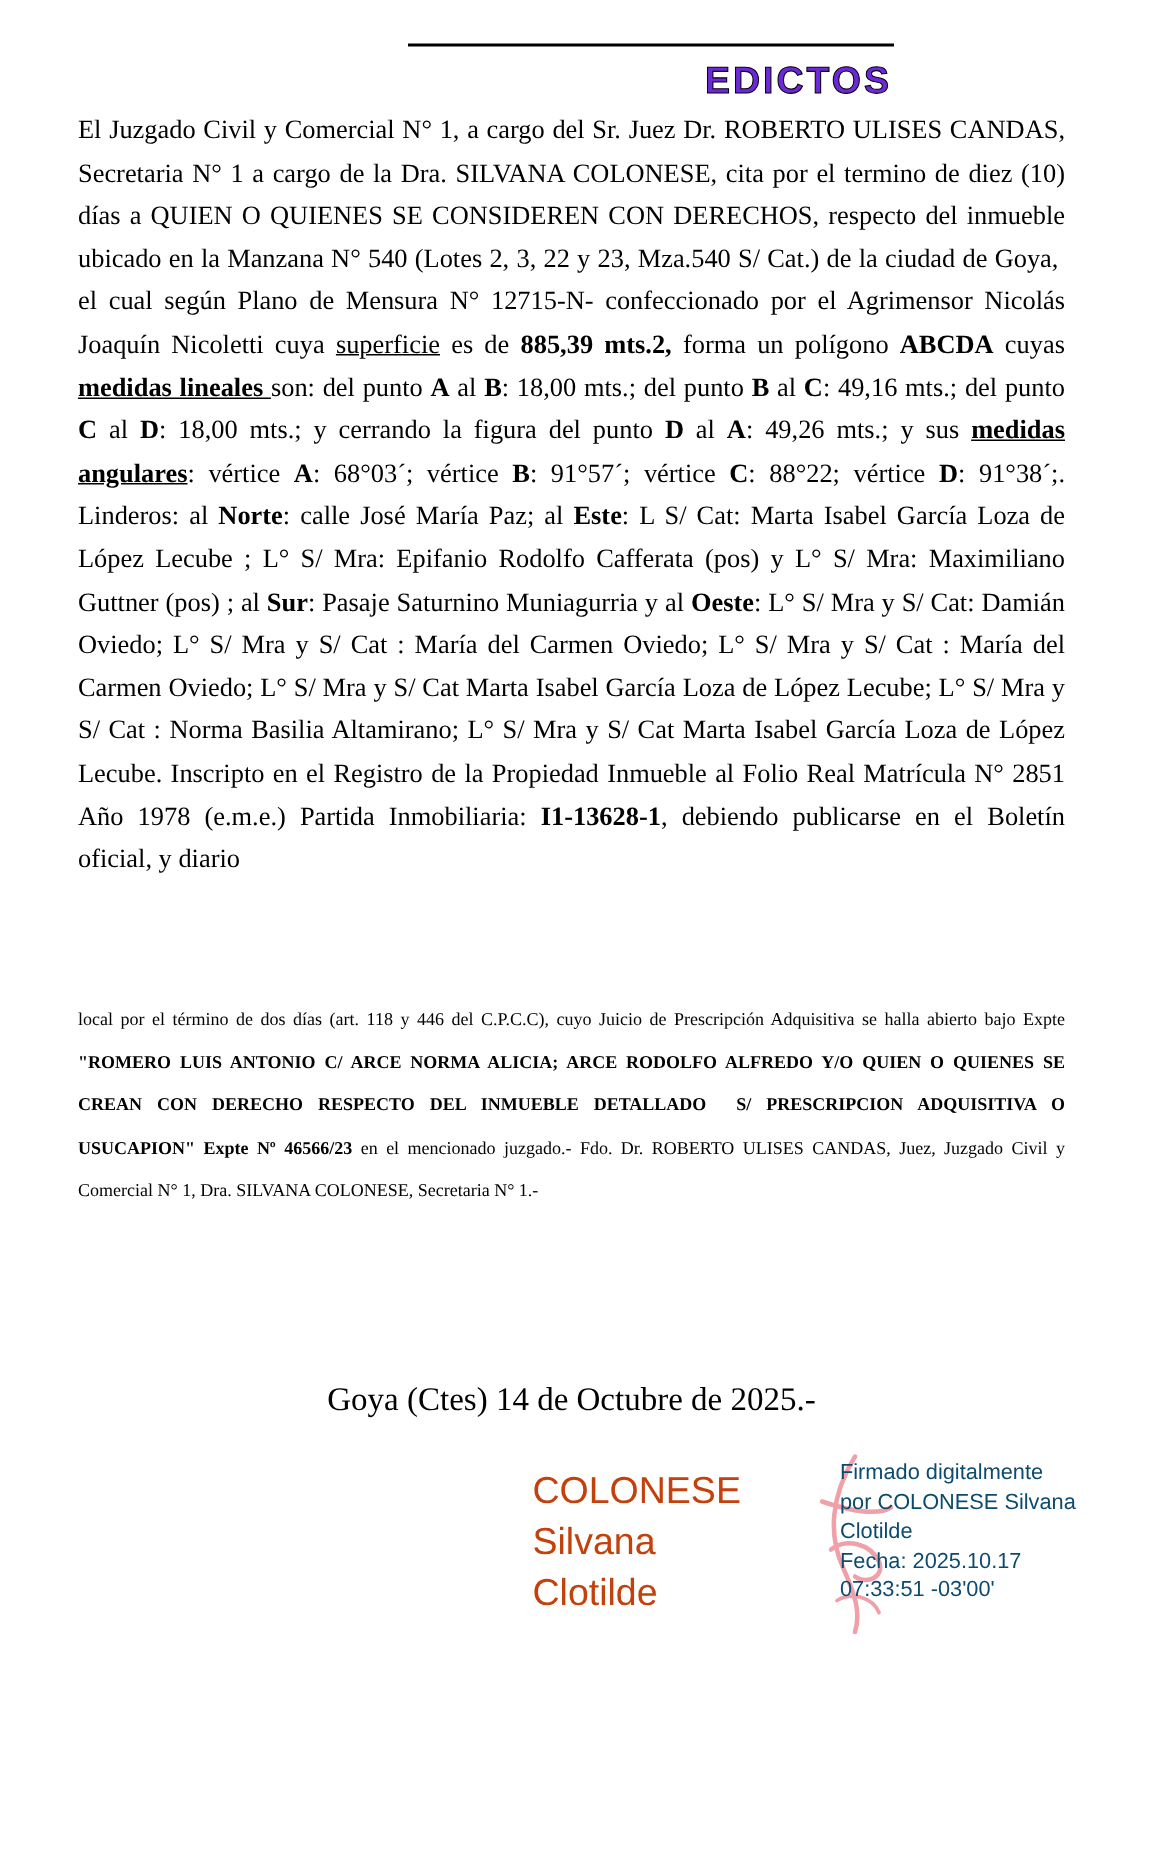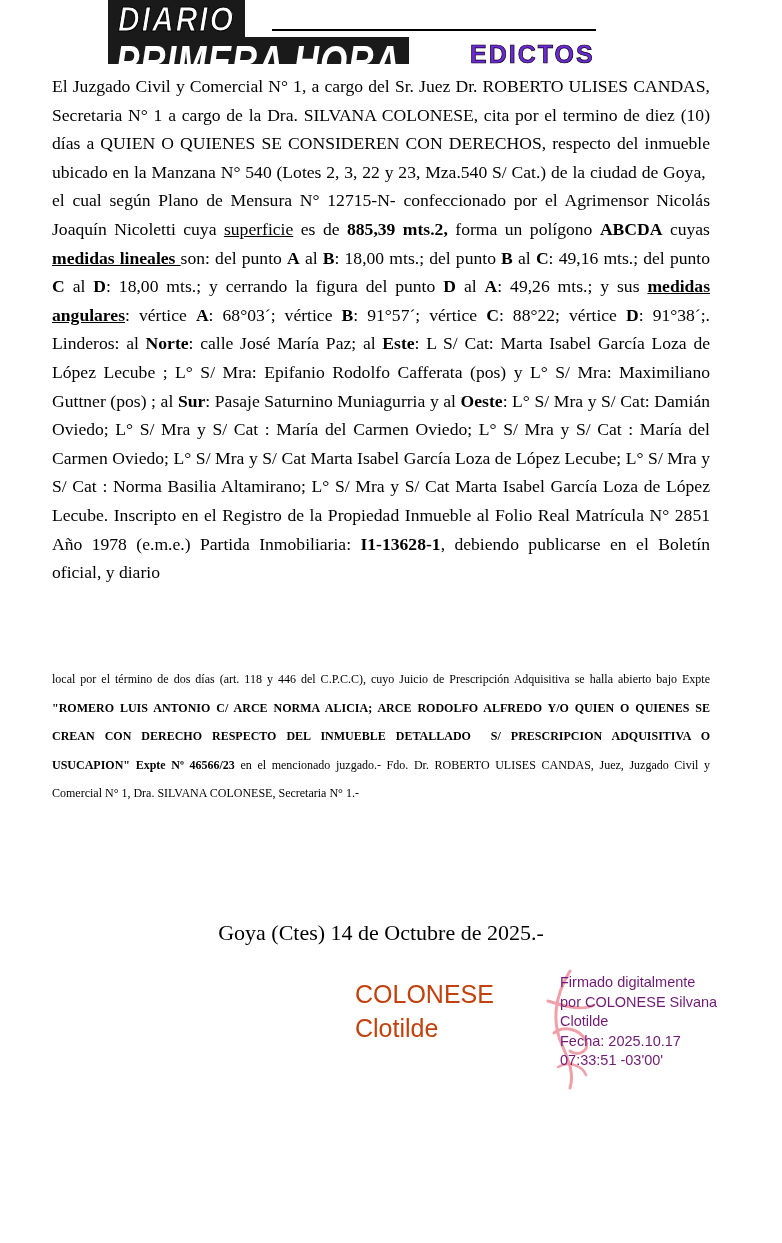--- a/index.html
+++ b/index.html
@@ -158,44 +158,41 @@
     height: 125px;
   }
   .sig-meta {
     position: absolute;
     left: 205px;
     top: 8px;
     width: 195px;
     font-family: "Liberation Sans", sans-serif;
     font-size: 14.5px;
     line-height: 19.5px;
-    color: #701a75;
+    color: #0c4a6e;
   }
 </style>
 </head>
 <body>
 
 <div class="masthead">
-  <div class="masthead-logo">
-    <div class="logo-line1">DIARIO</div><br>
-    <div class="logo-line2">PRIMERA HORA</div>
-  </div>
   <div class="masthead-rule"></div>
   <div class="masthead-edictos">EDICTOS</div>
 </div>
 
 <div class="doc-body">El Juzgado Civil y Comercial N° 1, a cargo del Sr. Juez Dr. ROBERTO ULISES CANDAS, Secretaria N° 1 a cargo de la Dra. SILVANA COLONESE, cita por el termino de diez (10) días a QUIEN O QUIENES SE CONSIDEREN CON DERECHOS, respecto del inmueble ubicado en la Manzana N° 540 (Lotes 2, 3, 22 y 23, Mza.540 S/ Cat.) de la ciudad de Goya,&nbsp; el cual según Plano de Mensura N° 12715-N- confeccionado por el Agrimensor Nicolás Joaquín Nicoletti cuya <u>superficie</u> es de <b>885,39 mts.2,</b> forma un polígono <b>ABCDA</b> cuyas <b><u>medidas lineales </u></b>son: del punto <b>A</b> al <b>B</b>: 18,00 mts.; del punto <b>B</b> al <b>C</b>: 49,16 mts.; del punto <b>C</b> al <b>D</b>: 18,00 mts.; y cerrando la figura del punto <b>D</b> al <b>A</b>: 49,26 mts.; y sus <b><u>medidas angulares</u></b>: vértice <b>A</b>: 68°03´; vértice <b>B</b>: 91°57´; vértice <b>C</b>: 88°22; vértice <b>D</b>: 91°38´;. Linderos: al <b>Norte</b>: calle José María Paz; al <b>Este</b>: L S/ Cat: Marta Isabel García Loza de López Lecube&nbsp;; L° S/ Mra: Epifanio Rodolfo Cafferata (pos) y L° S/ Mra: Maximiliano Guttner (pos)&nbsp;; al <b>Sur</b>: Pasaje Saturnino Muniagurria y al <b>Oeste</b>: L° S/ Mra y S/ Cat: Damián Oviedo; L° S/ Mra y S/ Cat : María del Carmen Oviedo; L° S/ Mra y S/ Cat : María del Carmen Oviedo; L° S/ Mra y S/ Cat Marta Isabel García Loza de López Lecube; L° S/ Mra y S/ Cat : Norma Basilia Altamirano; L° S/ Mra y S/ Cat Marta Isabel García Loza de López Lecube. Inscripto en el Registro de la Propiedad Inmueble al Folio Real Matrícula N° 2851 Año 1978 (e.m.e.) Partida Inmobiliaria: <b>I1-13628-1</b>, debiendo publicarse en el Boletín oficial, y diario</div>
 
 <div class="para2">local por el término de dos días (art. 118 y 446 del C.P.C.C), cuyo Juicio de Prescripción Adquisitiva se halla abierto bajo Expte <b>"ROMERO LUIS ANTONIO C/ ARCE NORMA ALICIA; ARCE RODOLFO ALFREDO Y/O QUIEN O QUIENES SE CREAN CON DERECHO RESPECTO DEL INMUEBLE DETALLADO&nbsp; S/ PRESCRIPCION ADQUISITIVA O USUCAPION" Expte Nº 46566/23</b> en el mencionado juzgado.- Fdo. Dr. ROBERTO ULISES CANDAS, Juez, Juzgado Civil y Comercial N° 1, Dra. SILVANA COLONESE, Secretaria N° 1.-</div>
 
 <div class="place-date">Goya (Ctes) 14 de Octubre de 2025.-</div>
 
 <div class="sig-block">
   <div class="sig-name">
     <div>COLONESE</div>
+    <div>Silvana</div>
     <div>Clotilde</div>
   </div>
 
   <svg class="sig-flourish" viewBox="0 0 60 125">
     <path d="M30 4 C 14 30, 12 56, 22 78 C 30 96, 34 108, 30 121" fill="none" stroke="#f0a0a8" stroke-width="3" stroke-linecap="round"></path>
     <path d="M8 34 C 26 40, 44 44, 54 38" fill="none" stroke="#f0a0a8" stroke-width="3" stroke-linecap="round"></path>
     <path d="M14 66 C 24 58, 40 62, 46 74 C 50 84, 38 90, 30 84" fill="none" stroke="#f0a0a8" stroke-width="3" stroke-linecap="round"></path>
     <path d="M18 100 C 28 94, 42 98, 46 108" fill="none" stroke="#f0a0a8" stroke-width="2.5" stroke-linecap="round"></path>
   </svg>
 

